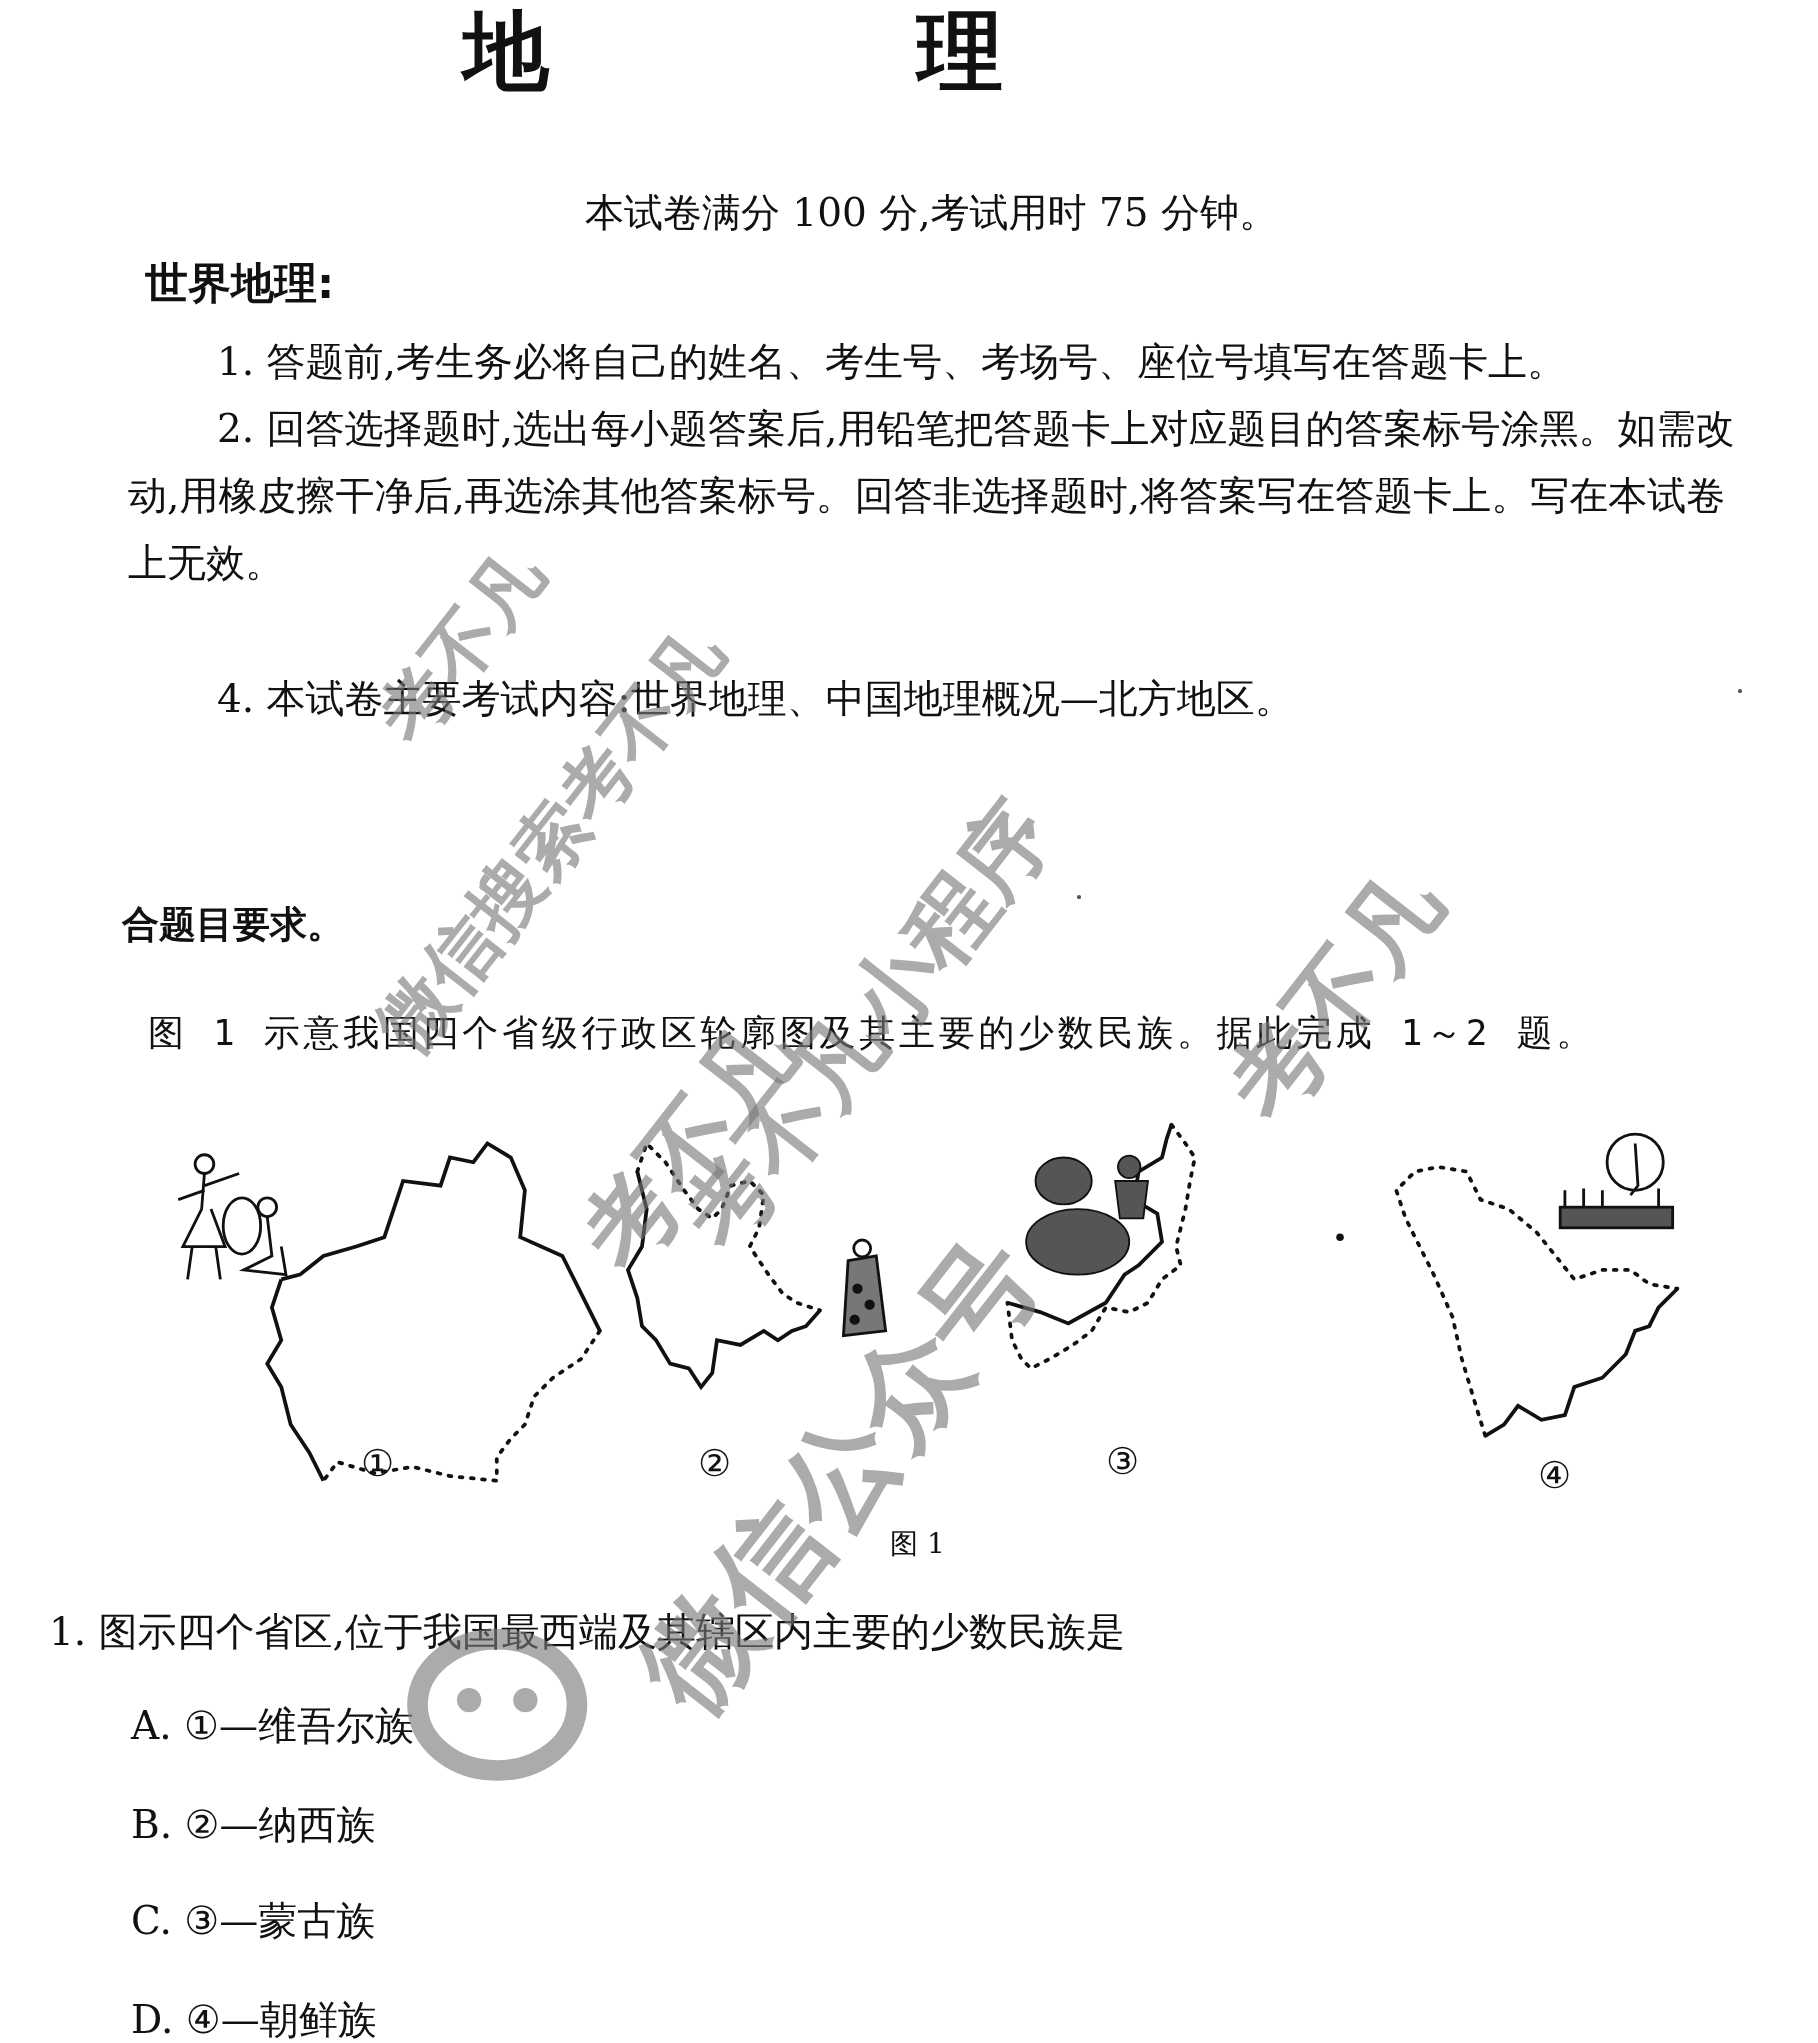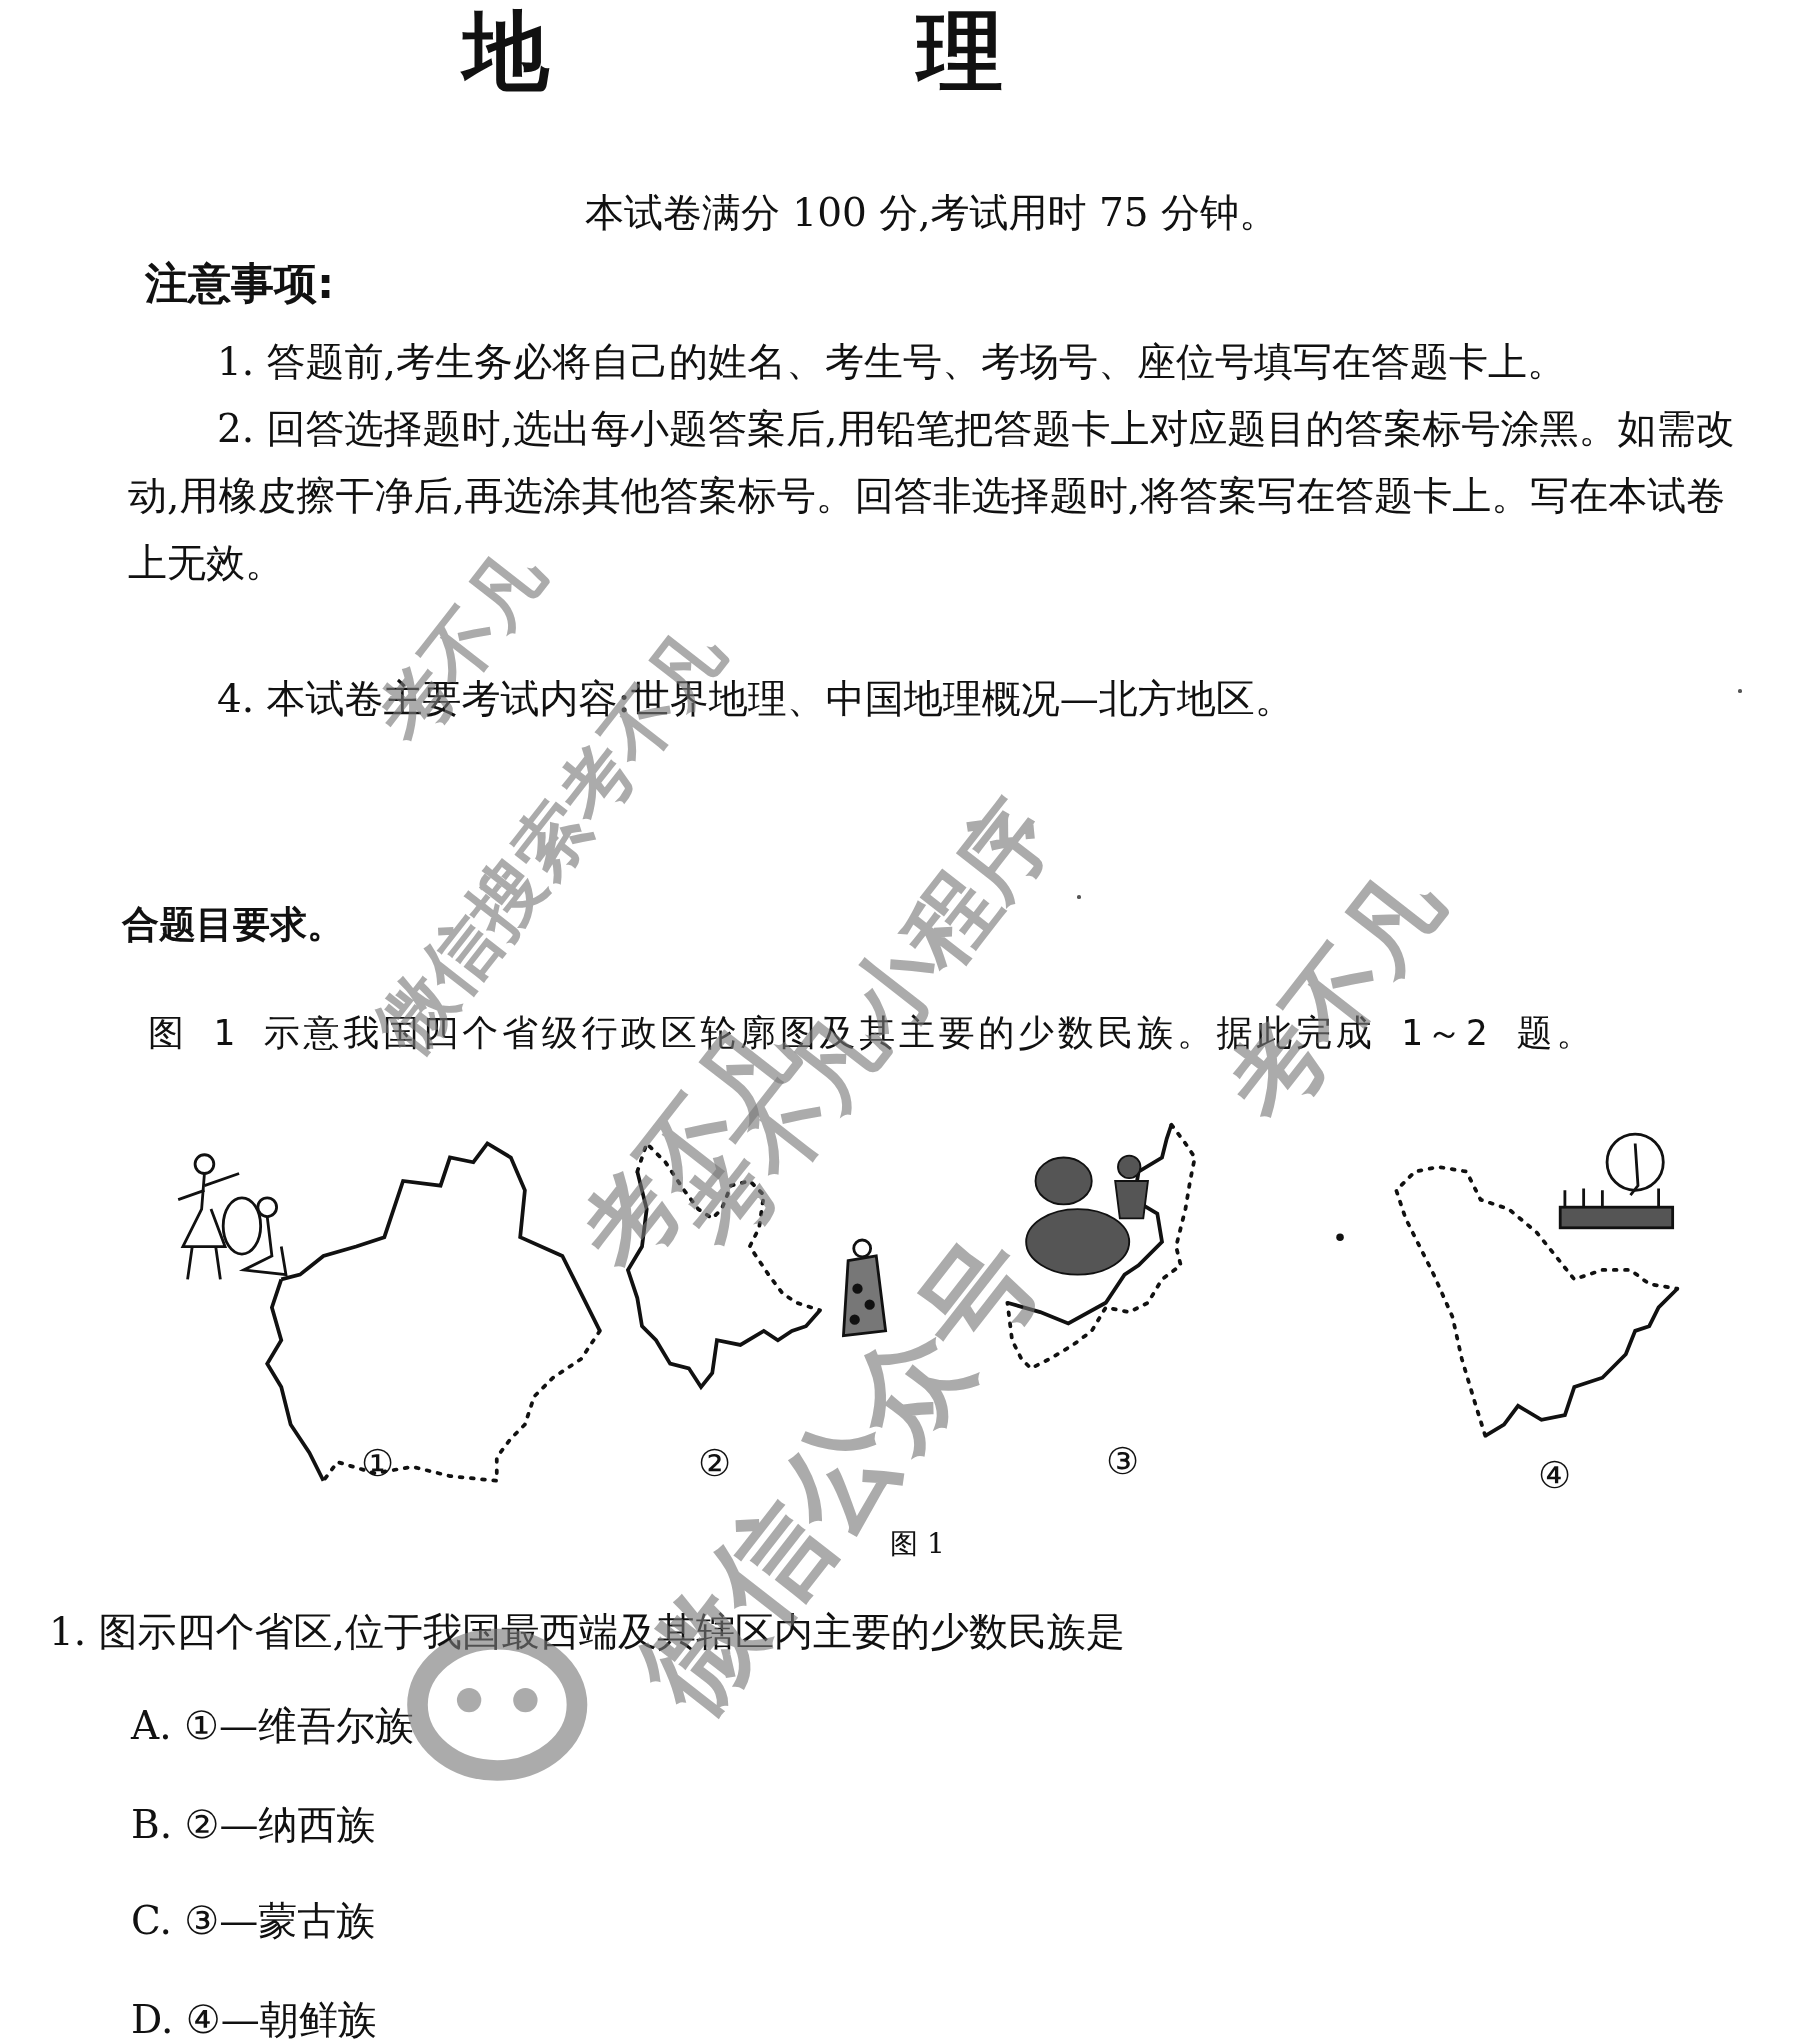--- a/index.html
+++ b/index.html
@@ -148,21 +148,21 @@
     }
   </style>
 </head>
 <body>
 
 <div class="page">
 
   <div class="title">地 理</div>
   <div class="subtitle">本试卷满分 100 分,考试用时 75 分钟。</div>
 
-  <div class="notice-heading">注意事项:</div>
+  <div class="notice-heading">世界地理:</div>
   <div class="notice-item" style="top:328px;">1. 答题前,考生务必将自己的姓名、考生号、考场号、座位号填写在答题卡上。</div>
   <div class="notice-item" style="top:395px;">2. 回答选择题时,选出每小题答案后,用铅笔把答题卡上对应题目的答案标号涂黑。如需改动,用橡皮擦干净后,再选涂其他答案标号。回答非选择题时,将答案写在答题卡上。写在本试卷上无效。</div>
   <div class="notice-item" style="top:665px;">4. 本试卷主要考试内容:世界地理、中国地理概况—北方地区。</div>
 
   <div class="section-header-cont">合题目要求。</div>
 
   <div class="fig-intro">图 1 示意我国四个省级行政区轮廓图及其主要的少数民族。据此完成 1～2 题。</div>
 
   <div class="figure">
     <svg width="1819" height="431" viewBox="0 0 1941 460">

